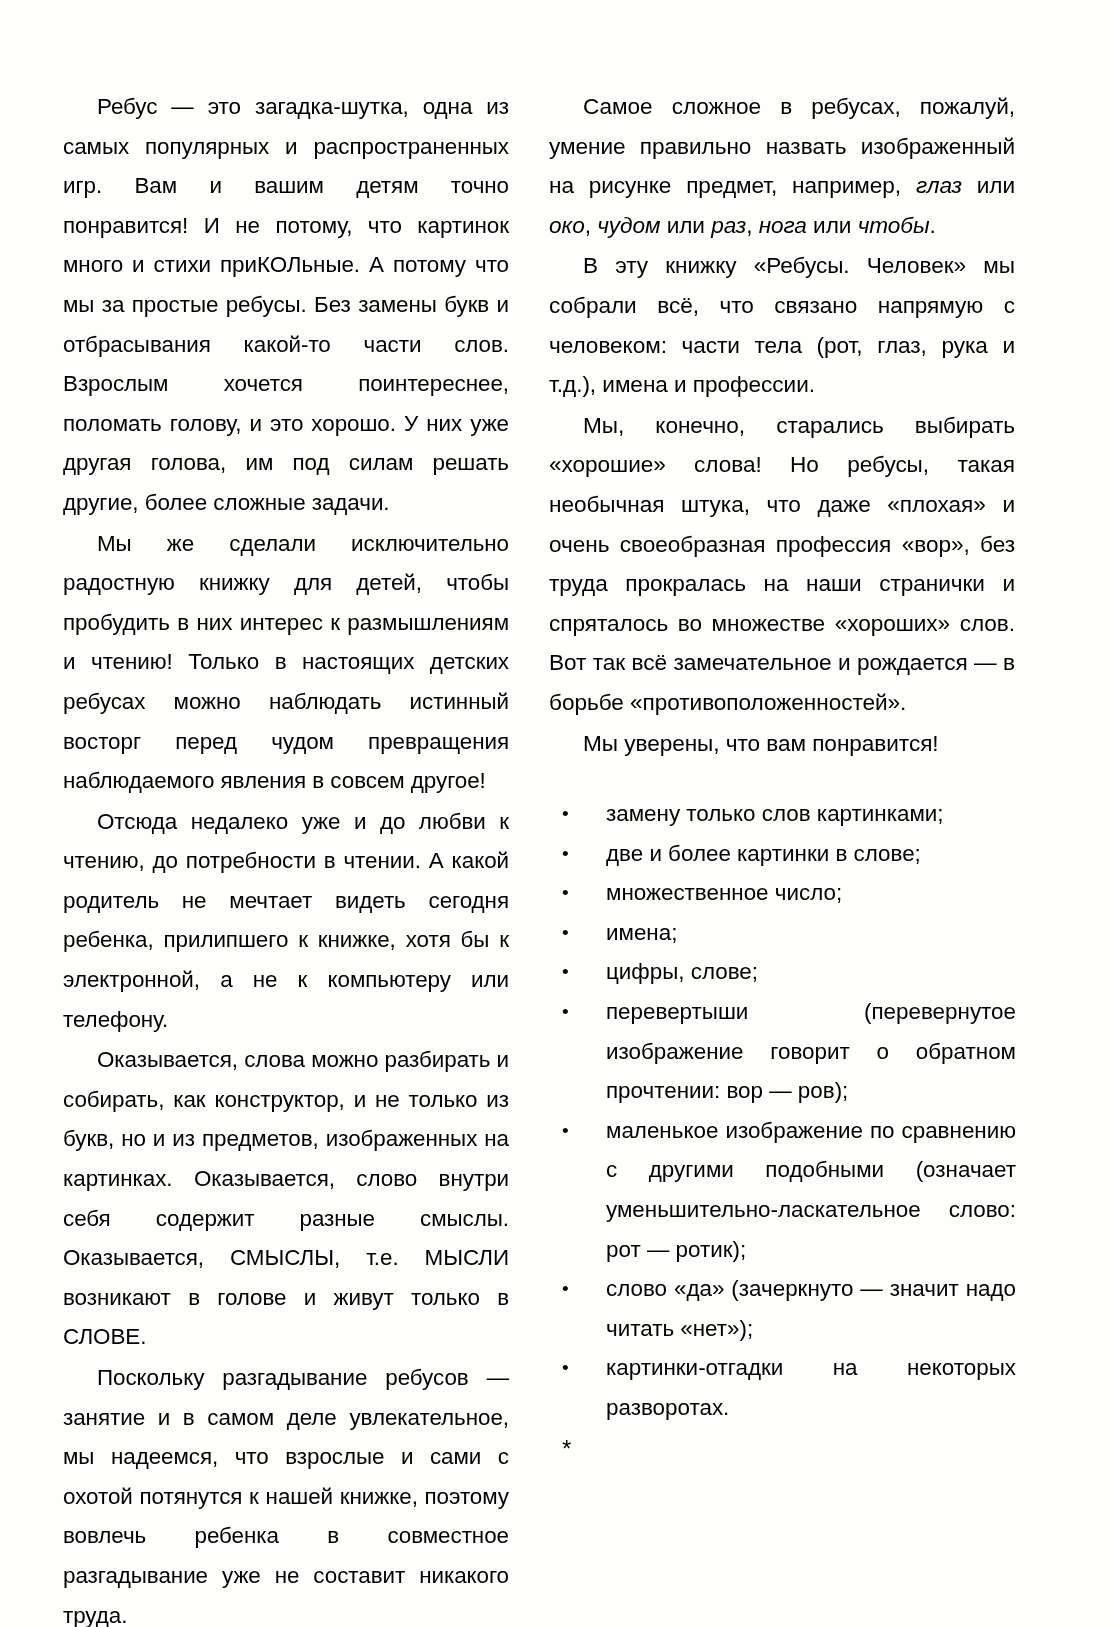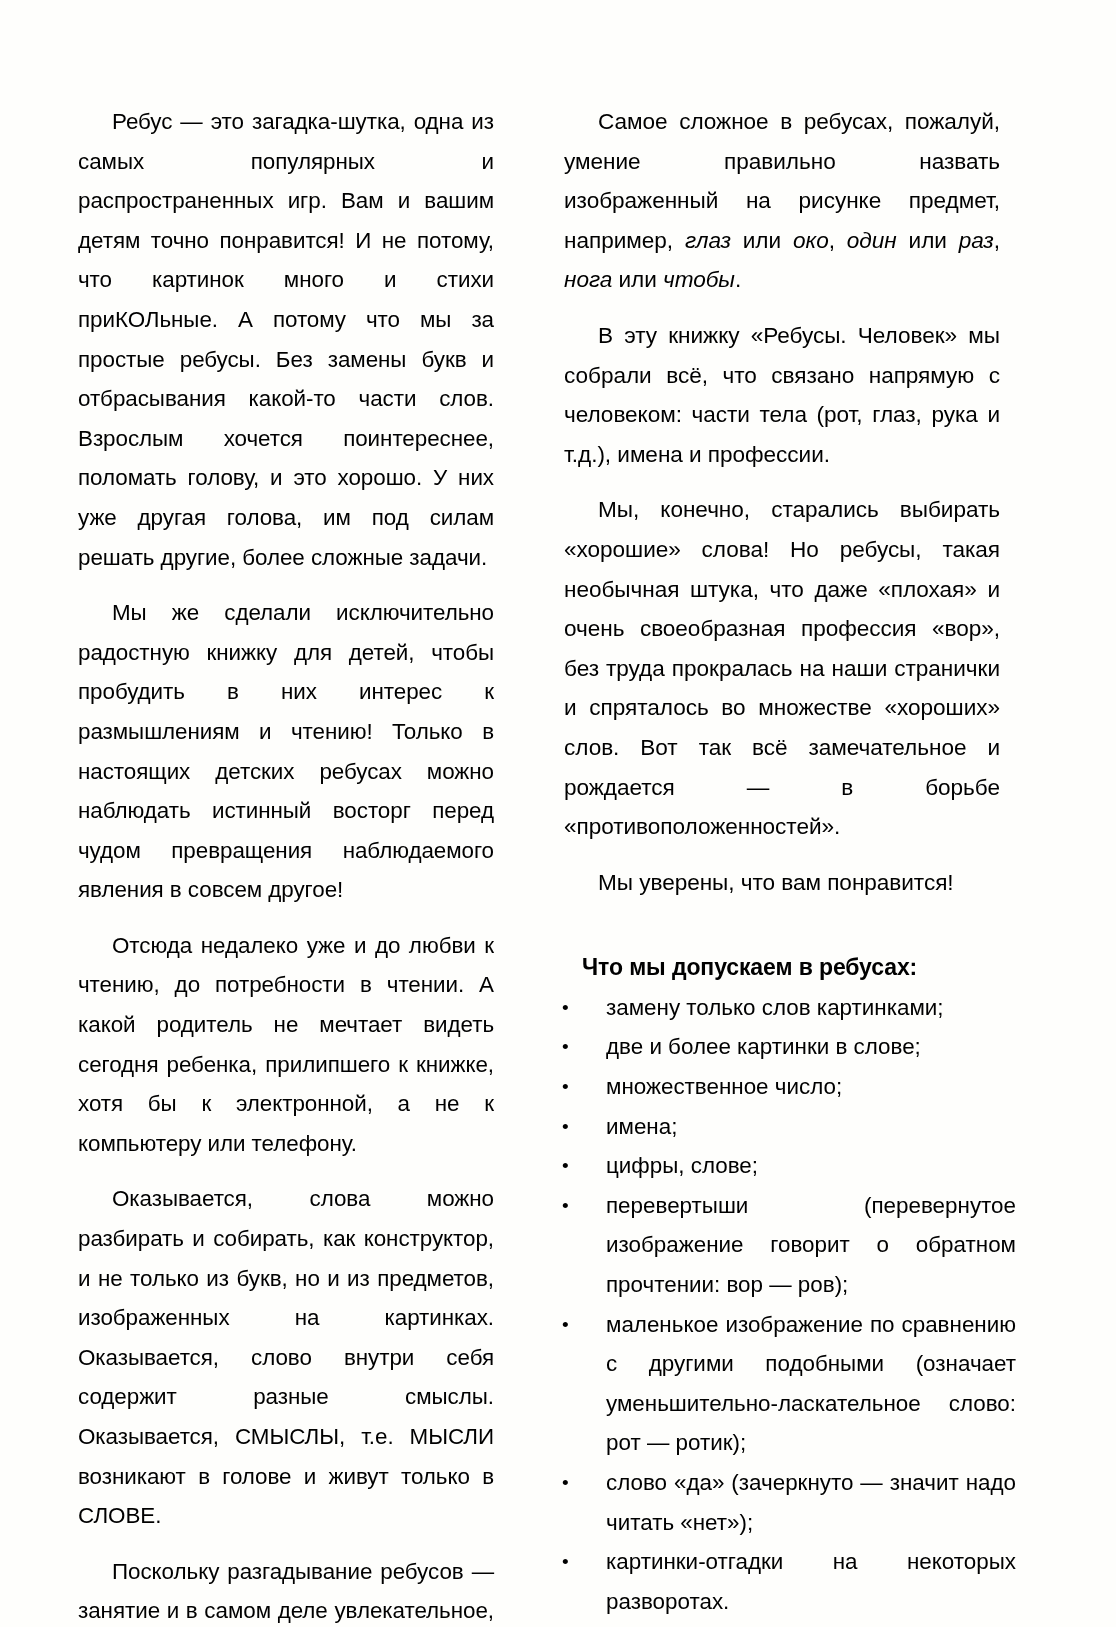--- a/index.html
+++ b/index.html
@@ -33,21 +33,21 @@
   }
   .col {
     width: 448px;
     flex: 0 0 448px;
   }
   .col-right {
     width: 468px;
     flex: 0 0 468px;
   }
   p.para {
-    margin: 16px;
+    margin: 1px;
     text-align: justify;
     text-indent: 34px;
     font-size: 22.4px;
     line-height: 39.6px;
     letter-spacing: -0.05px;
     word-spacing: 0px;
     hyphens: manual;
   }
   .col-right p.para { font-size: 22.6px; }
   em.it {
@@ -107,29 +107,28 @@
 
   <div class="col">
     <p class="para">Ребус — это загадка-шутка, одна из самых популярных и распространенных игр. Вам и вашим детям точно понравится! И не потому, что картинок много и стихи приКОЛьные. А потому что мы за простые ребусы. Без замены букв и отбрасывания какой-то части слов. Взрослым хочется поинтереснее, поломать голову, и это хорошо. У них уже другая голова, им под силам решать другие, более сложные задачи.</p>
     <p class="para">Мы же сделали исключительно радостную книжку для детей, чтобы пробудить в них интерес к размышлениям и чтению! Только в настоящих детских ребусах можно наблюдать истинный восторг перед чудом превращения наблюдаемого явления в совсем другое!</p>
     <p class="para">Отсюда недалеко уже и до любви к чтению, до потребности в чтении. А какой родитель не мечтает видеть сегодня ребенка, прилипшего к книжке, хотя бы к электронной, а не к компьютеру или телефону.</p>
     <p class="para">Оказывается, слова можно разбирать и собирать, как конструктор, и не только из букв, но и из предметов, изображенных на картинках. Оказывается, слово внутри себя содержит разные смыслы. Оказывается, СМЫСЛЫ, т.е. МЫСЛИ возникают в голове и живут только в СЛОВЕ.</p>
     <p class="para">Поскольку разгадывание ребусов — занятие и в самом деле увлекательное, мы надеемся, что взрослые и сами с охотой потянутся к нашей книжке, поэтому вовлечь ребенка в совместное разгадывание уже не составит никакого труда.</p>
   </div>
 
   <div class="col-right">
-    <p class="para"><span>Самое сложное в ребусах, пожалуй, умение правильно назвать изображенный на рисунке предмет, например, </span><em class="it">глаз</em><span> или </span><em class="it">око</em><span>, </span><em class="it">один</em><span> или </span><em class="it">раз</em><span>, </span><em class="it">нога</em><span> или </span><em class="it">чтобы</em><span>.</span></p>
+    <p class="para"><span>Самое сложное в ребусах, пожалуй, умение правильно назвать изображенный на рисунке предмет, например, </span><em class="it">глаз</em><span> или </span><em class="it">око</em><span>, </span><em class="it">чудом</em><span> или </span><em class="it">раз</em><span>, </span><em class="it">нога</em><span> или </span><em class="it">чтобы</em><span>.</span></p>
 
     <p class="para">В эту книжку «Ребусы. Человек» мы собрали всё, что связано напрямую с человеком: части тела (рот, глаз, рука и т.д.), имена и профессии.</p>
     <p class="para">Мы, конечно, старались выбирать «хорошие» слова! Но ребусы, такая необычная штука, что даже «плохая» и очень своеобразная профессия «вор», без труда прокралась на наши странички и спряталось во множестве «хороших» слов. Вот так всё замечательное и рождается — в борьбе «противоположенностей».</p>
     <p class="para">Мы уверены, что вам понравится!</p>
 
     <div class="heading-gap"></div>
 
-    <h2 class="list-heading">Что мы допускаем в ребусах:</h2>
 
     <ul class="rules">
       <li>
         <span class="marker dot">•</span>
         <span class="item-text">замену только слов картинками;</span>
       </li>
       <li>
         <span class="marker dot">•</span>
         <span class="item-text">две и более картинки в слове;</span>
       </li>

